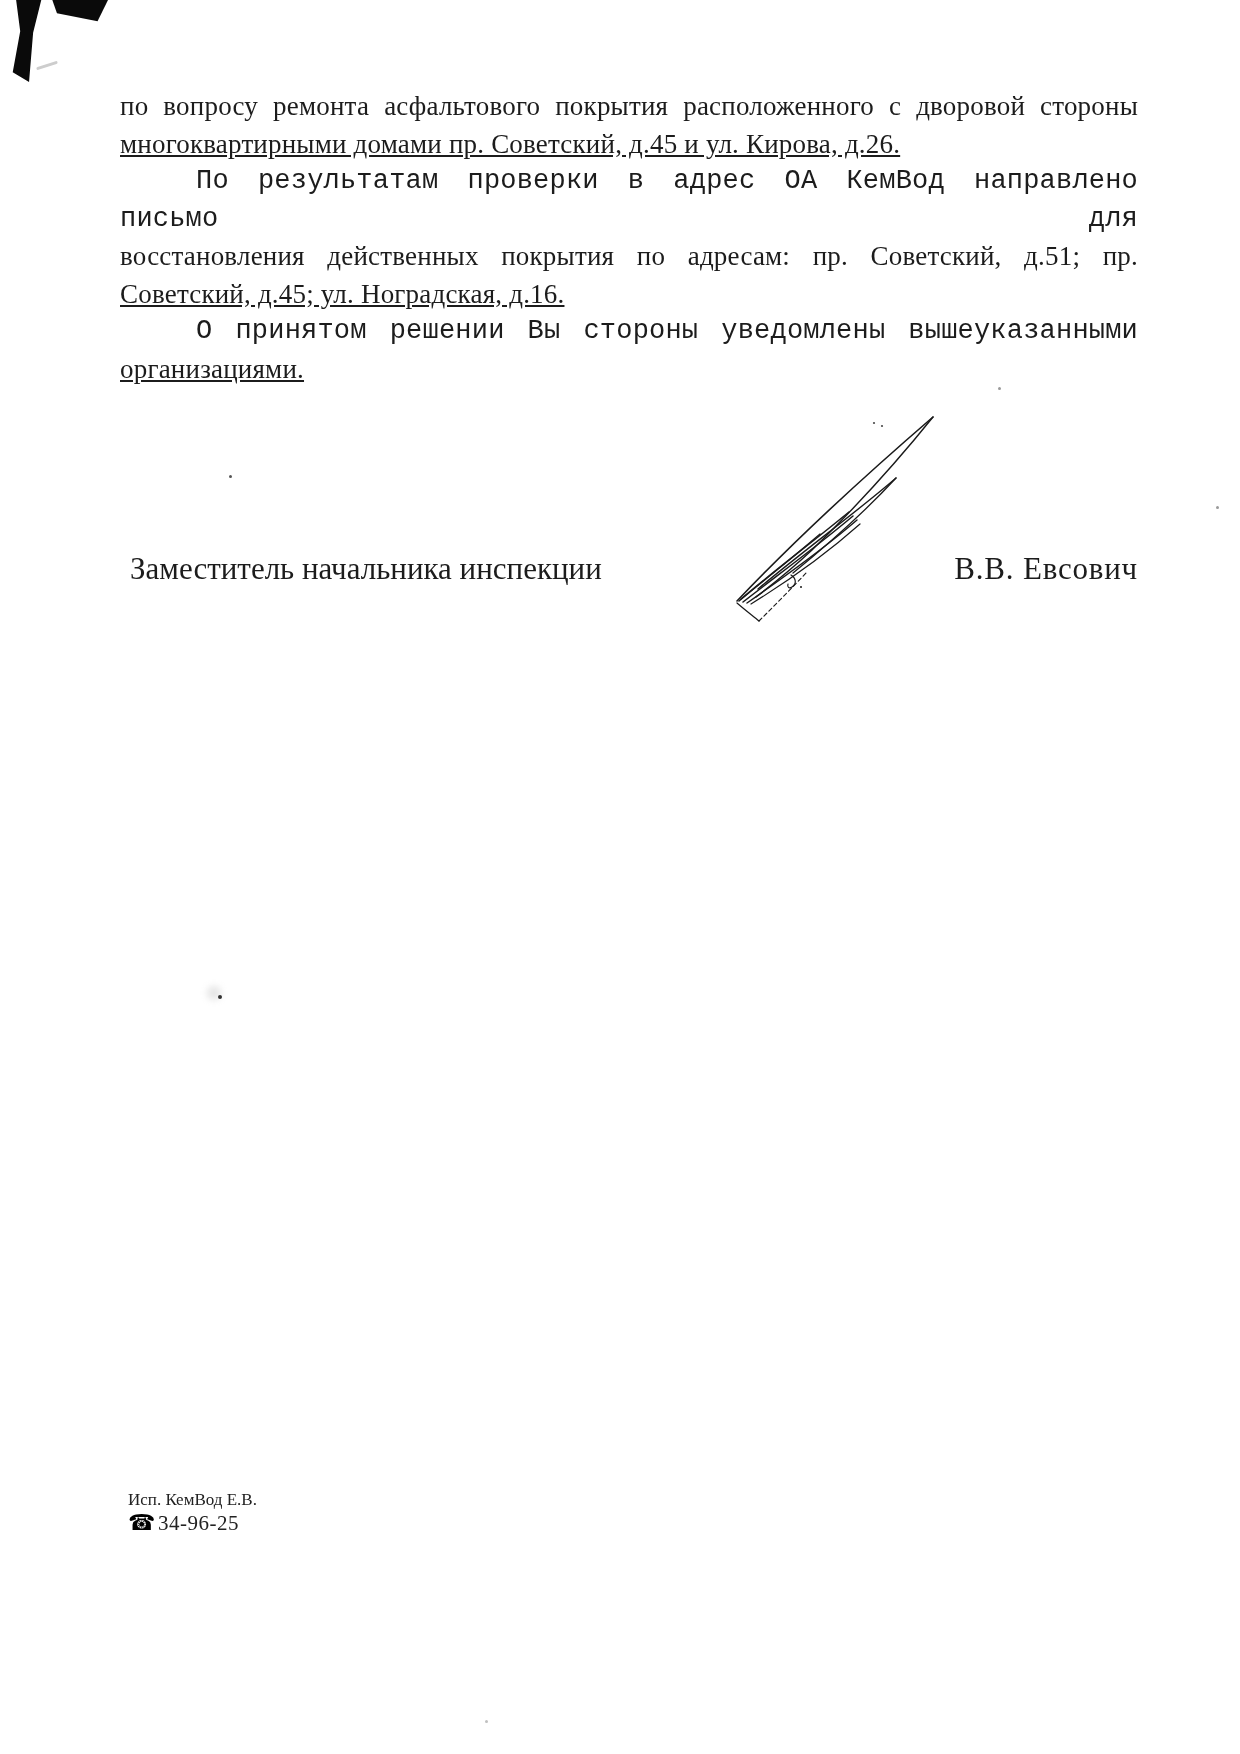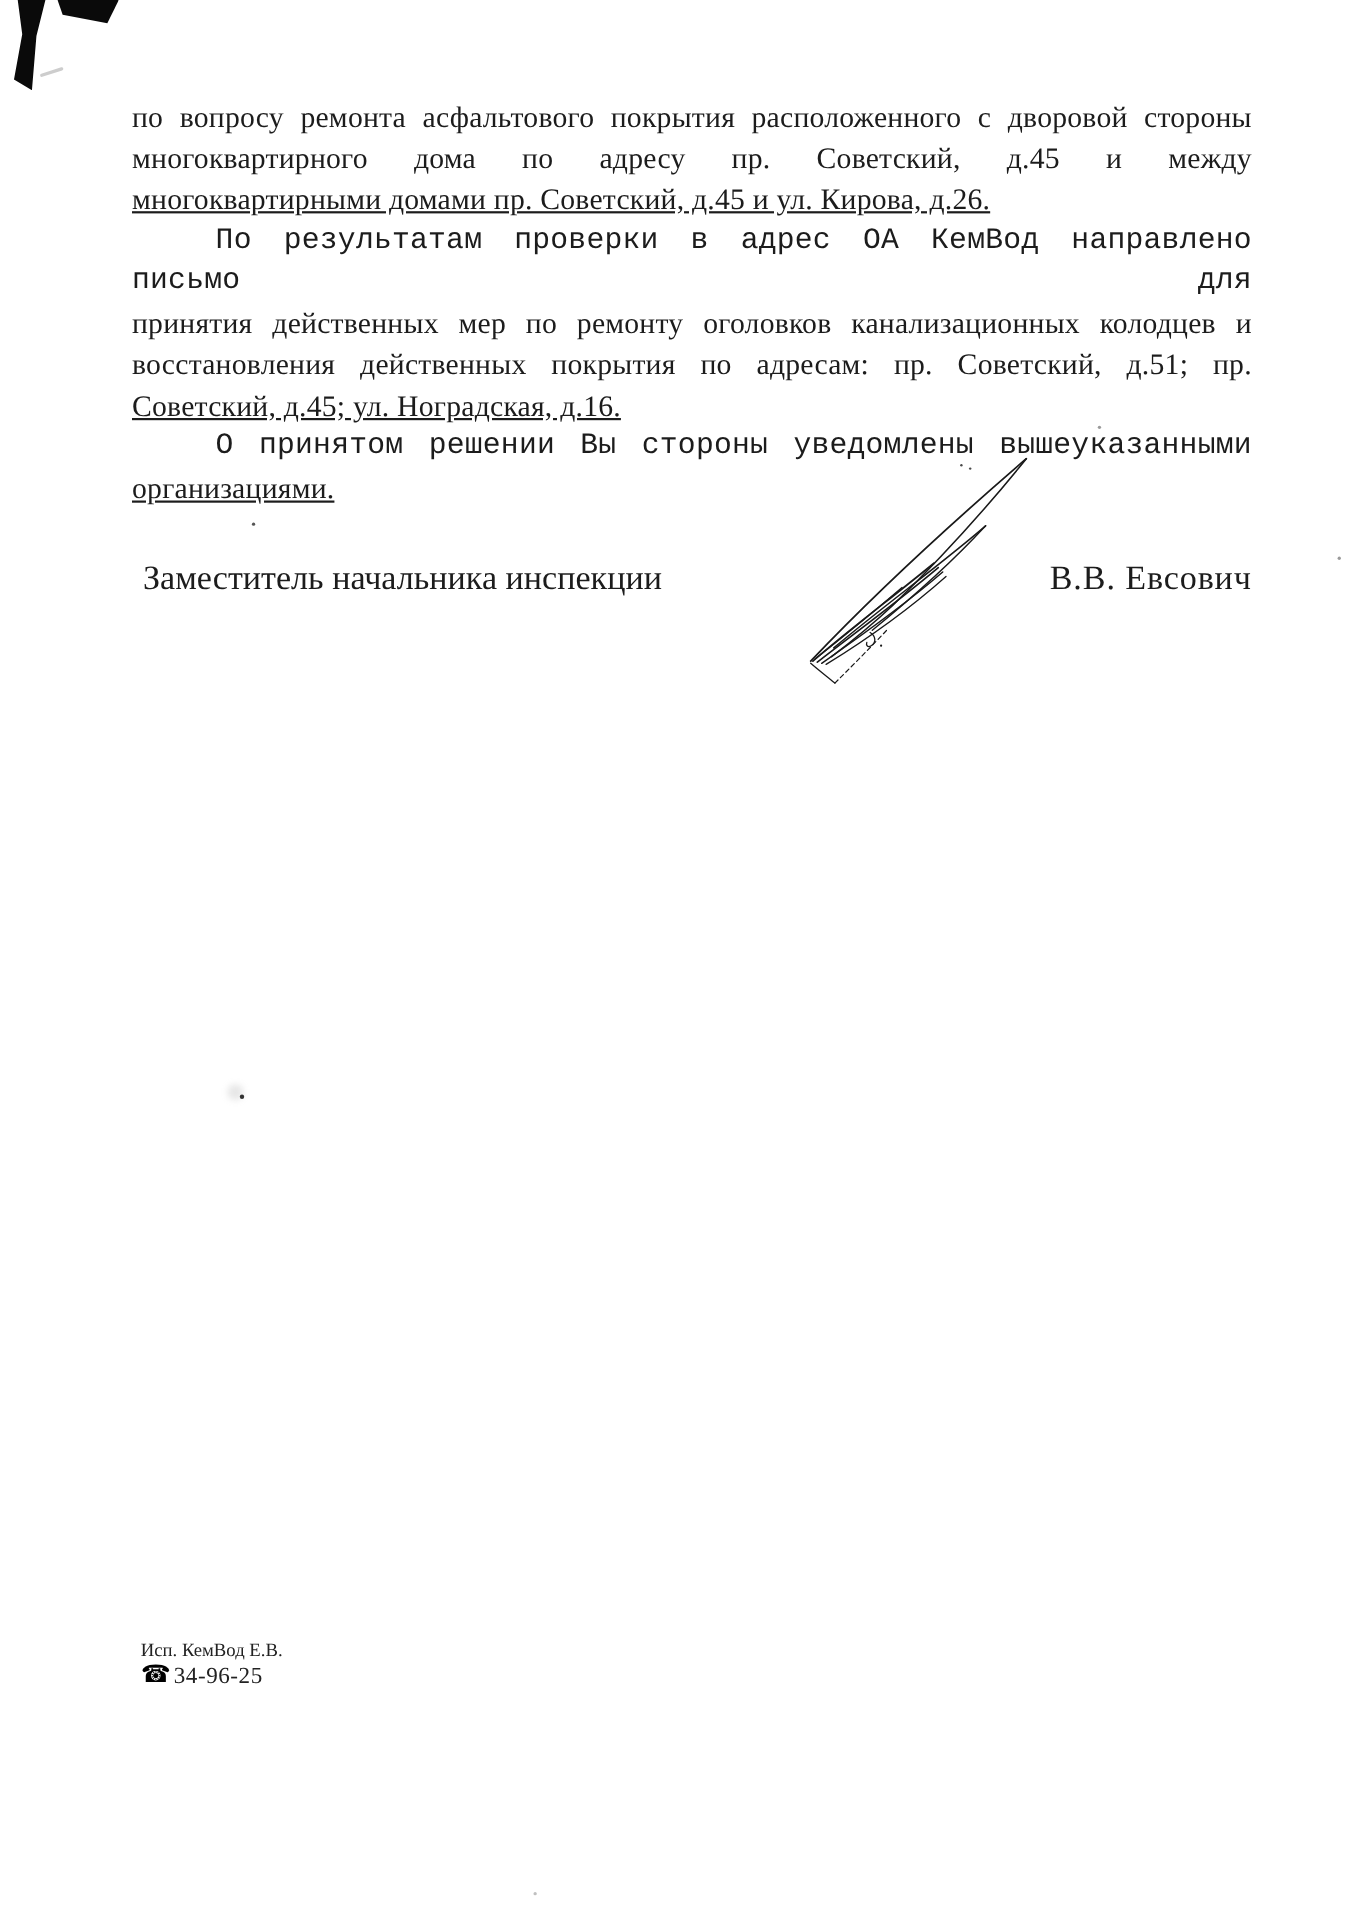--- a/index.html
+++ b/index.html
@@ -24,21 +24,21 @@
   .left{text-align:left;text-decoration:underline;}
   .indent{text-indent:76px;font-family:Liberation Mono, monospace;}
 
   
   .sign-row{
     position:absolute;
     left:130px;top:508px;width:1008px;
     display:flex;justify-content:space-between;align-items:baseline;
     font-size:31px;line-height:34px;
   }
-  .sign-name{letter-spacing:0.8px;}
+  .sign-name{letter-spacing:0.8px;margin-top:44px;}
 
   
   .signature-svg{position:absolute;left:630px;top:395px;}
 
   
   .footer{
     position:absolute;left:128px;top:1490px;
     font-size:17px;line-height:20px;color:#222;
   }
   .footer-phone-line{
@@ -83,26 +83,24 @@
   <div class="smudge"></div>
   <div class="speck speck-1"></div>
   <div class="speck speck-2"></div>
   <div class="speck speck-3"></div>
   <div class="speck speck-4"></div>
   <div class="speck speck-5"></div>
 
   <div class="body-text">
     <div>
       <div class="line just">по вопросу ремонта асфальтового покрытия расположенного с дворовой стороны</div>
-      <div class="line just">многоквартирного дома по адресу пр. Советский, д.45 и между</div>
       <div class="line left">многоквартирными домами пр. Советский, д.45 и ул. Кирова, д.26.</div>
     </div>
     <div>
       <div class="line just indent">По результатам проверки в адрес ОА КемВод направлено письмо для</div>
-      <div class="line just">принятия действенных мер по ремонту оголовков канализационных колодцев и</div>
       <div class="line just">восстановления действенных покрытия по адресам: пр. Советский, д.51; пр.</div>
       <div class="line left">Советский, д.45; ул. Ноградская, д.16.</div>
     </div>
     <div>
       <div class="line just indent">О принятом решении Вы стороны уведомлены вышеуказанными</div>
       <div class="line left">организациями.</div>
     </div>
   </div>
 
   <div class="sign-row">

